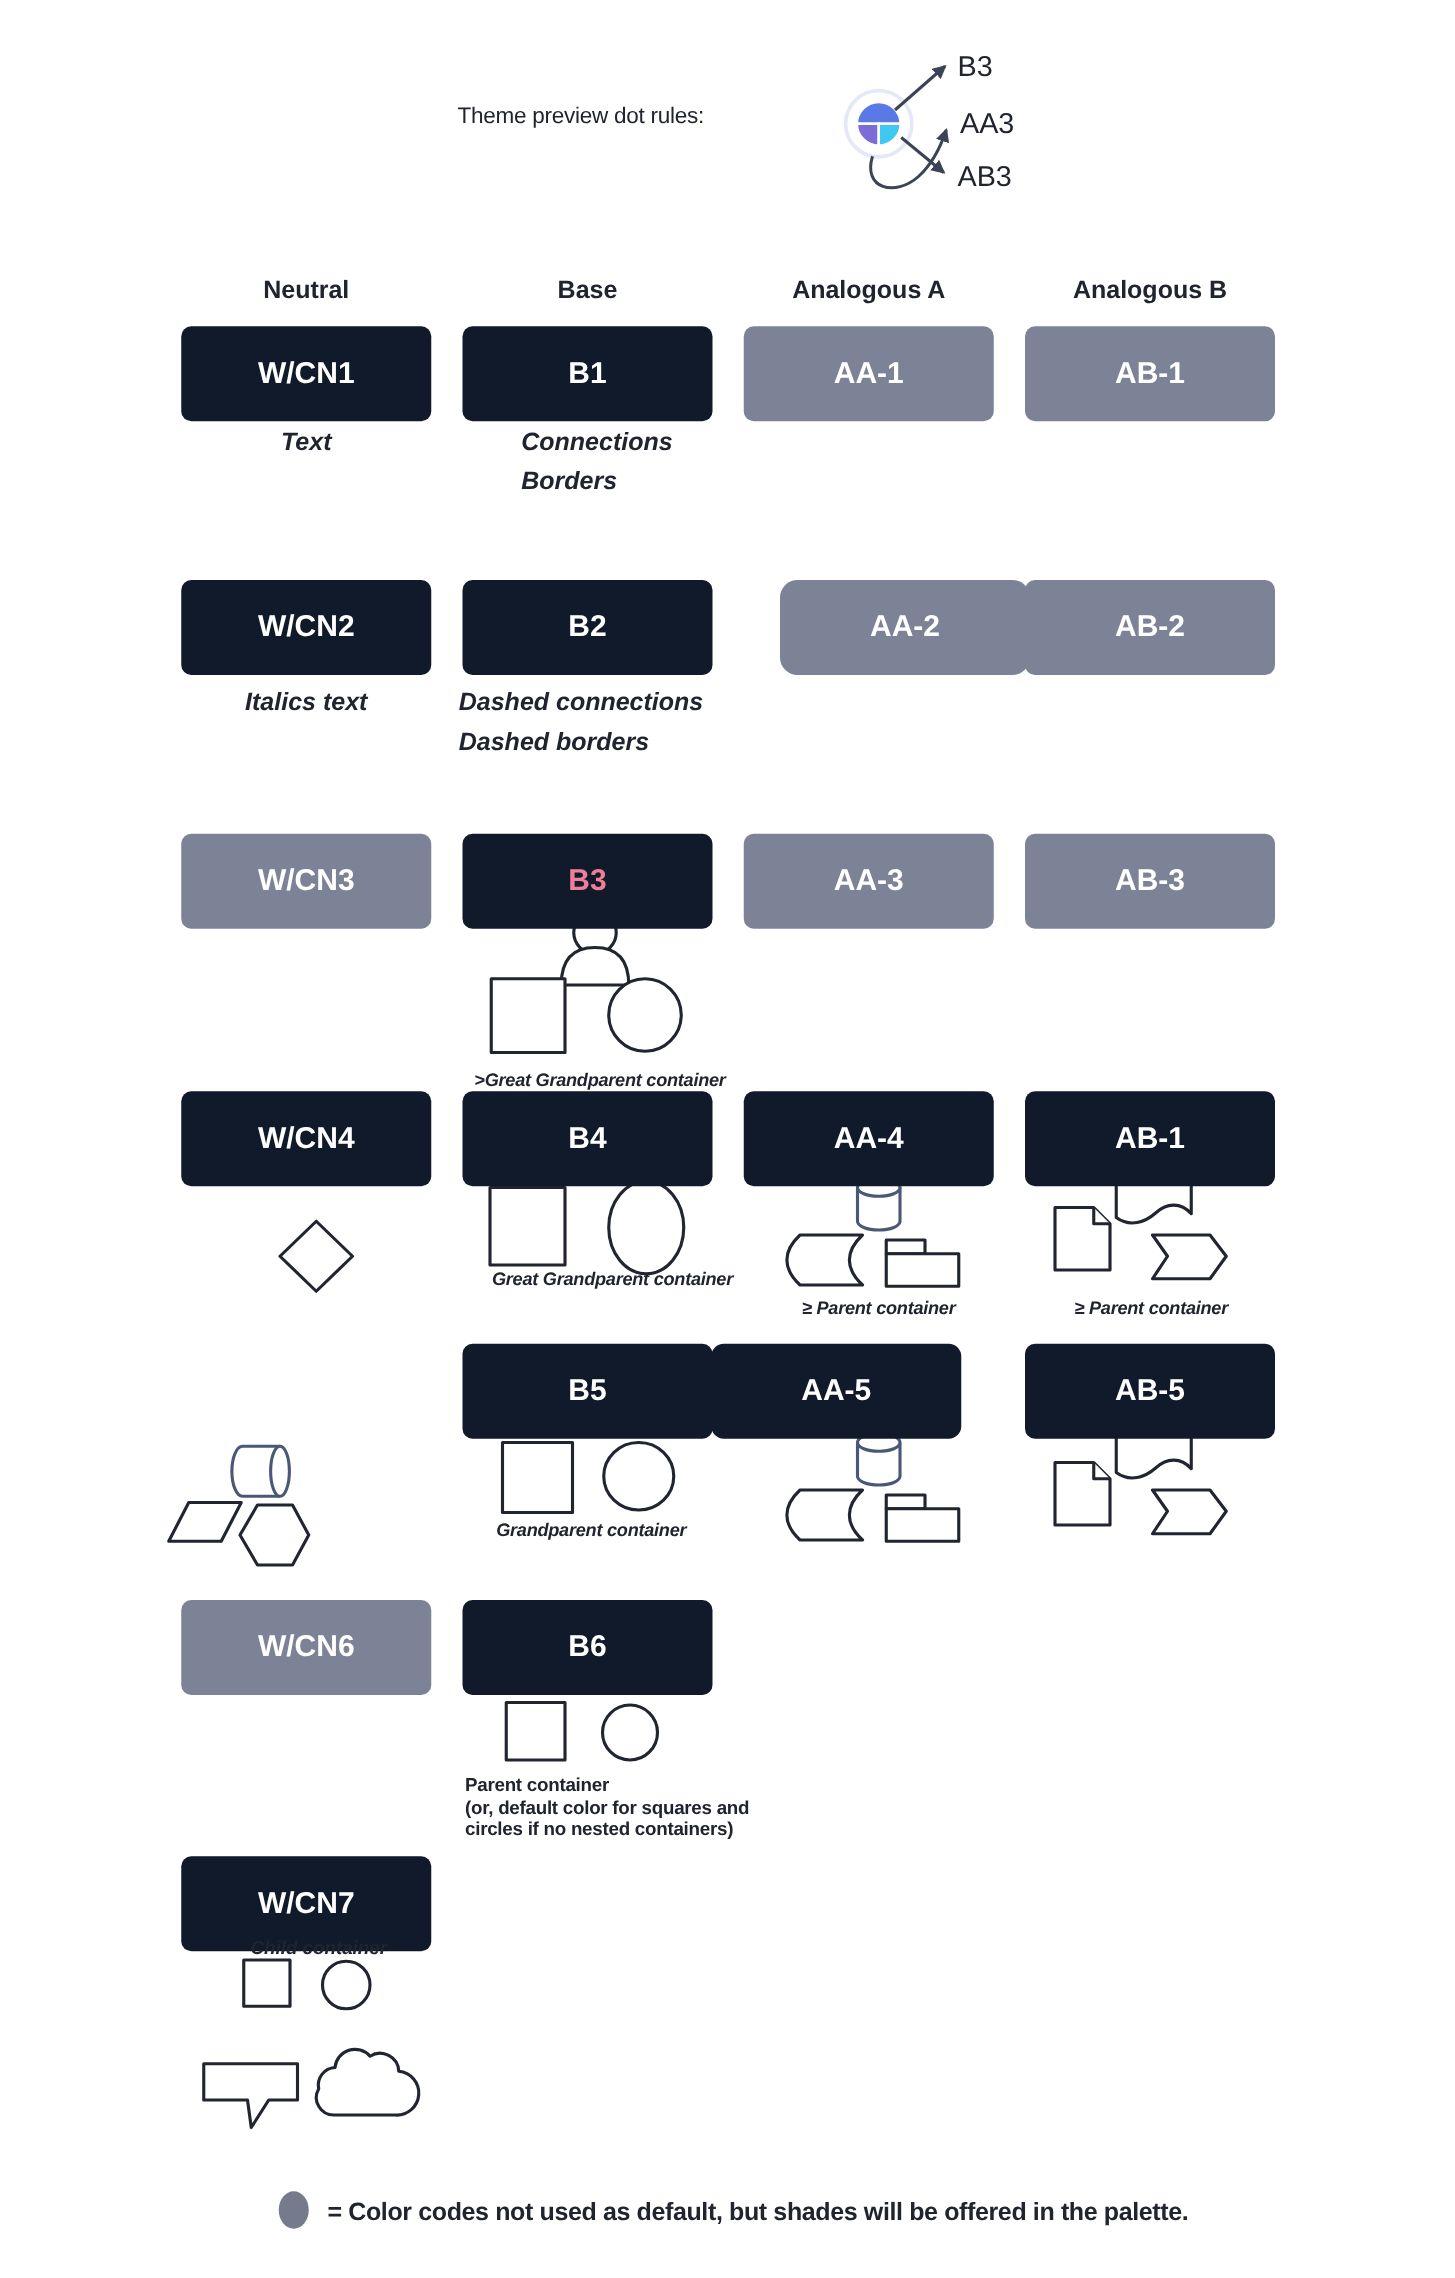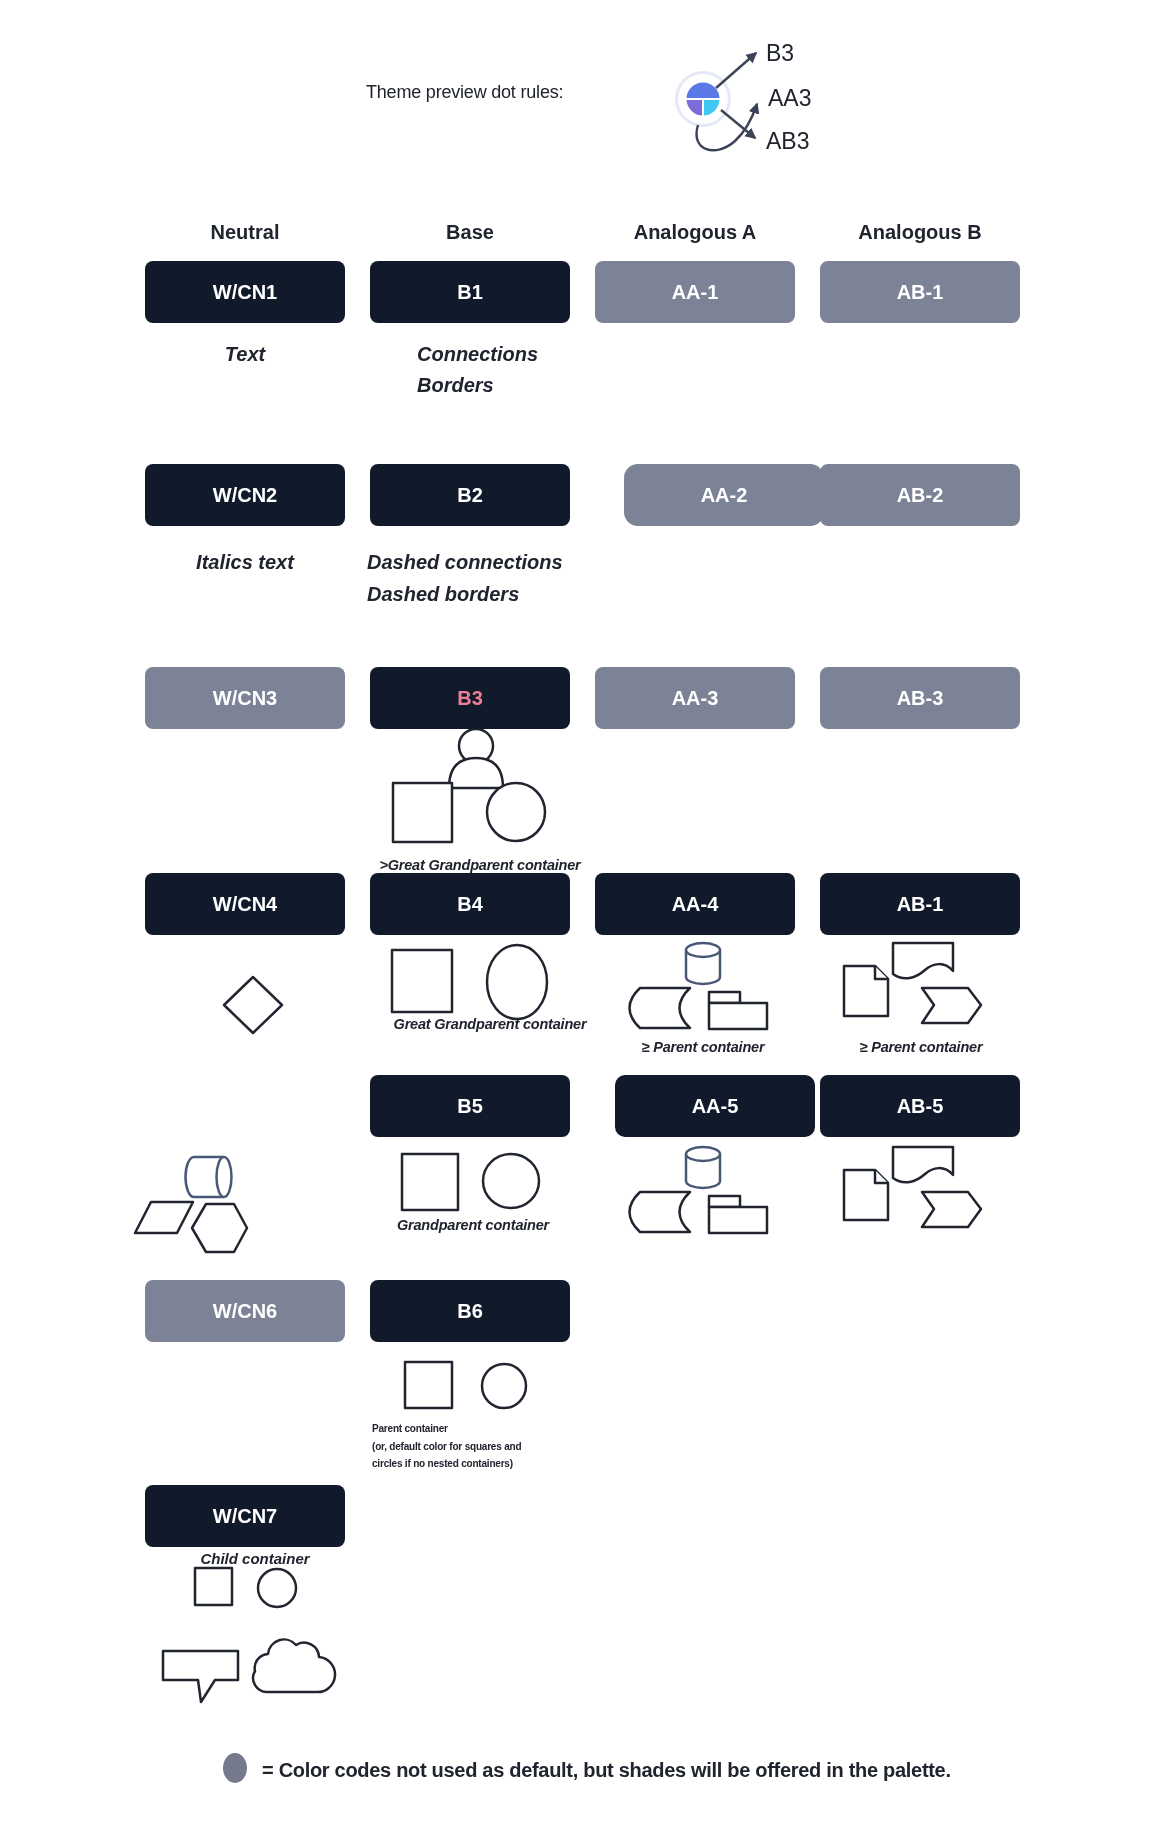--- a/index.html
+++ b/index.html
@@ -1,31 +1,31 @@
 <!DOCTYPE html>
 <html style="--dark: #111a2b; --gray: #7d8396; --pink: #ee7f97; --stroke: #20252f; --cyl: #4a5878; --arrow: #3c4357; --ring: #e5e8f7; --pie-top: #5b79e6; --pie-bl: #7d6bd9; --pie-br: #3fc8f2; --text: #20242e; --legend-dot: #757b8d;"><head>
 <meta charset="utf-8">
 <style>
   html,body{margin:0;padding:0;background:#fff;}
   .canvas{position:relative;width:1164px;height:1822px;background:#ffffff;
           font-family:"Liberation Sans",sans-serif;color:var(--text,#20242e);overflow:hidden;}
   .title{position:absolute;font-size:18px;font-weight:500;letter-spacing:-0.2px;}
   .dot-label{position:absolute;font-size:23px;font-weight:400;}
   .col-header{position:absolute;width:200px;text-align:center;font-size:20px;font-weight:700;}
-  .swatch{position:absolute;width:200px;height:62px;border-radius:8px;display:flex;
-          align-items:center;justify-content:center;font-size:20px;font-weight:700;color:#fff;}
+  .swatch{position:absolute;width:200px;height:76px;border-radius:8px;display:flex;
+          align-items:center;justify-content:center;font-size:24px;font-weight:700;color:#fff;}
   .dark{background:var(--dark,#111a2b);}
   .gray{background:var(--gray,#7d8396);}
   .pink{color:var(--pink,#ee7f97);}
   .cap{position:absolute;font-weight:700;font-style:italic;}
   .cap-lg{font-size:20px;}
   .cap-sm{font-size:14.5px;letter-spacing:-0.2px;}
   .center{text-align:center;}
   .it{font-style:italic;}
-  .parent-note{position:absolute;font-size:10px;font-weight:700;line-height:17.5px;letter-spacing:-0.2px;}
+  .parent-note{position:absolute;font-size:15px;font-weight:700;line-height:17.5px;letter-spacing:-0.2px;}
   .legend-dot{position:absolute;width:24px;height:30px;border-radius:50%;background:var(--legend-dot,#757b8d);}
   .legend-text{position:absolute;font-size:20px;font-weight:700;letter-spacing:-0.3px;line-height:26px;}
   svg{position:absolute;left:0;top:0;}
   .shp{fill:#ffffff;stroke:var(--stroke,#20252f);stroke-width:2.5;stroke-linejoin:round;}
   .cyl{fill:#ffffff;stroke:var(--cyl,#4a5878);stroke-width:2.5;}
   .arrow{fill:none;stroke:var(--arrow,#3c4357);stroke-width:2.4;}
   .arrowhead{fill:var(--arrow,#3c4357);}
   .ring{fill:#ffffff;stroke:var(--ring,#e5e8f7);stroke-width:3;}
   .seg-top{fill:var(--pie-top,#5b79e6);stroke:#fff;stroke-width:2;}
   .seg-bl{fill:var(--pie-bl,#7d6bd9);stroke:#fff;stroke-width:2;}
@@ -149,21 +149,21 @@
 
   <div class="swatch dark" style="left:145px;top:873px;">W/CN4</div>
   <div class="swatch dark" style="left:370px;top:873px;">B4</div>
   <div class="swatch dark" style="left:595px;top:873px;">AA-4</div>
   <div class="swatch dark" style="left:820px;top:873px;">AB-1</div>
   <div class="cap cap-sm center" style="left:370px;top:1016px;width:240px;">Great Grandparent container</div>
   <div class="cap cap-sm center" style="left:593px;top:1039px;width:220px;">≥ Parent container</div>
   <div class="cap cap-sm center" style="left:811px;top:1039px;width:220px;">≥ Parent container</div>
 
   <div class="swatch dark" style="left:370px;top:1075px;">B5</div>
-  <div class="swatch dark" style="left:615px;top:1075px;border-radius:10px;">AA-5</div>
+  <div class="swatch dark" style="left:569px;top:1075px;border-radius:10px;">AA-5</div>
   <div class="swatch dark" style="left:820px;top:1075px;">AB-5</div>
   <div class="cap cap-sm center" style="left:363px;top:1217px;width:220px;">Grandparent container</div>
 
   <div class="swatch gray" style="left:145px;top:1280px;">W/CN6</div>
   <div class="swatch dark" style="left:370px;top:1280px;">B6</div>
   <div class="parent-note" style="left:372px;top:1420px;">
     <div>Parent container</div>
     <div>(or, default color for squares and</div>
     <div>circles if no nested containers)</div>
   </div>

